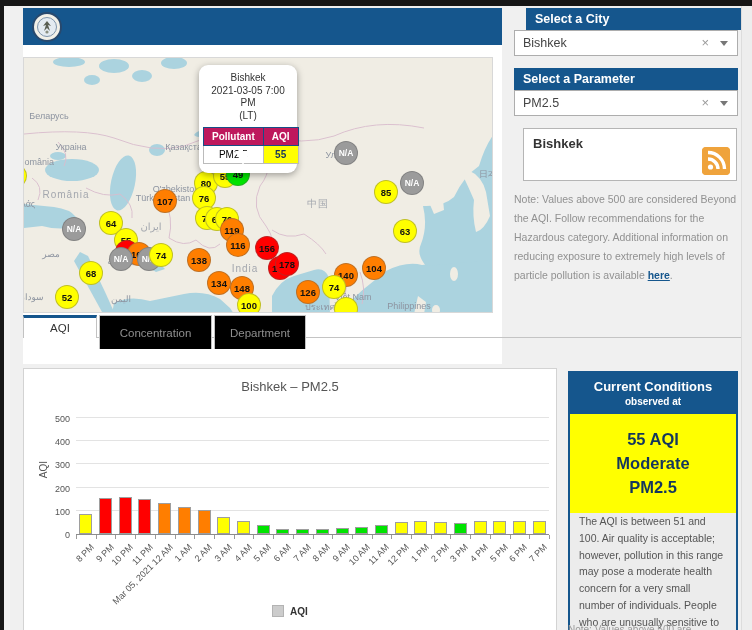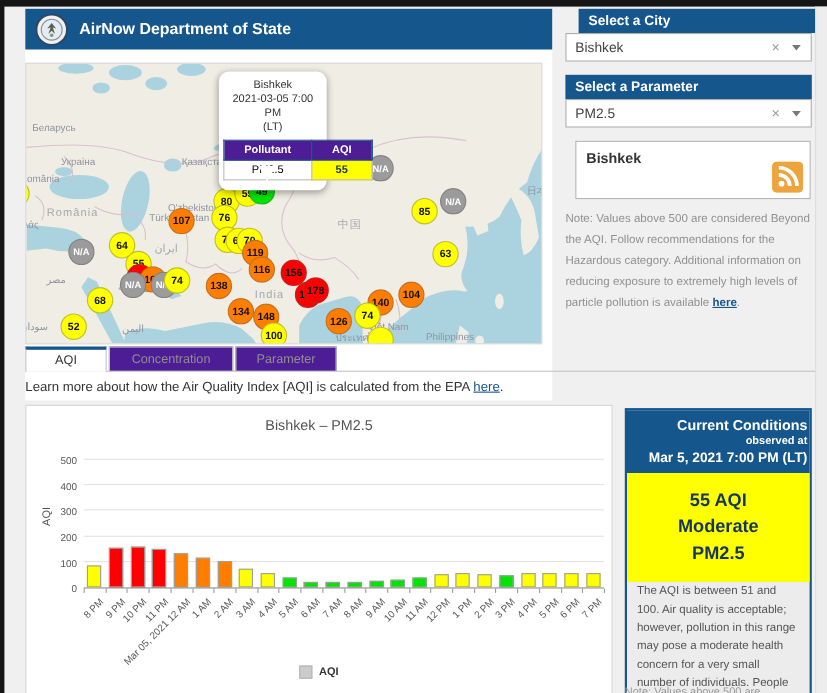--- a/index.html
+++ b/index.html
@@ -33,28 +33,28 @@
   .marker.red{ background:#ff0000; }
   .marker.gray{ background:#9b9b9b; color:#ffffff; font-size:8.5px; }
 
   
   .popup{ position:absolute; left:175px; top:7px; width:98px; background:#ffffff; border-radius:9px;
           box-shadow:0 2px 7px rgba(0,0,0,.35); padding:7px 4px 9px; text-align:center; z-index:5; }
   .popup-tail{ position:absolute; left:175px; top:93px; margin-left:36px; width:0; height:0; z-index:6;
                border-left:8px solid transparent; border-right:8px solid transparent; border-top:14px solid #ffffff; }
   .popup .line{ font-size:10px; color:#333; line-height:12.5px; }
   .popup table{ border-collapse:collapse; margin:5px auto 0; }
-  .popup th{ background:#4c1d95; color:#fff; font-size:10px; padding:3px 18px; border:1px solid #164e87; }
+  .popup th{ background:#be185d; color:#fff; font-size:10px; padding:3px 8px; border:1px solid #164e87; }
   .popup td{ font-size:10px; padding:3px 4px; border:1px solid #bbb; }
   .popup td.aqi-cell{ background:#ffff00; color:#16355c; font-weight:bold; }
 
   
   .tabs{ position:absolute; left:23px; top:315px; width:725px; height:23px; border-bottom:1px solid #c4c4c4; }
-  .tab{ float:left; height:22px; margin-right:2px; display:flex; align-items:center; justify-content:center;
-        font-size:11.5px; background:#4c1d95; border:1px solid #c2c2c2; border-bottom:none; color:#8f8f8f; cursor:pointer; }
+  .tab{ float:left; height:34px; margin-right:2px; display:flex; align-items:center; justify-content:center;
+        font-size:11.5px; background:#000000; border:1px solid #c2c2c2; border-bottom:none; color:#8f8f8f; cursor:pointer; }
   .tab:nth-child(1){ width:74px; } .tab:nth-child(2){ width:113px; } .tab:nth-child(3){ width:92px; }
   .tab.active{ background:#ffffff; border-top:3px solid #15568d; color:#333; height:23px; }
 
   .learn{ position:absolute; left:23px; top:344px; font-size:12px; color:#333; }
   a.inline-link{ color:#15568d; text-decoration:underline; }
 
   
   .chart-box{ position:absolute; left:23px; top:368px; width:534px; height:268px; background:#fff; border:1px solid #d3d3d3; }
   .chart-title{ position:absolute; left:0; top:10px; width:100%; text-align:center; font-size:13px; color:#555; }
   .y-axis-label{ position:absolute; left:-1px; top:95px; width:40px; text-align:center; font-size:10px; color:#555;
@@ -81,21 +81,21 @@
   .sel-caret{ position:absolute; right:9px; top:10px; width:0; height:0; border-left:4.5px solid transparent;
               border-right:4.5px solid transparent; border-top:5px solid #777; }
   .feed-box{ position:absolute; left:523px; top:128px; width:214px; height:53px; background:#fff; border:1px solid #b5b5b5; }
   .feed-city{ position:absolute; left:9px; top:7px; font-size:13px; font-weight:bold; color:#333; }
   .rss{ position:absolute; right:6px; bottom:5px; width:28px; height:28px; background:#efa33c; border-radius:4px; cursor:pointer; }
   .side-note{ position:absolute; left:514px; top:190px; width:228px; font-size:10.5px; line-height:19px; color:#919191; }
   .side-note a{ font-weight:bold; }
 
   
   .cc{ position:absolute; left:568px; top:371px; width:170px; border:2px solid #15568d; background:#ececec; }
-  .cc-head{ background:#15568d; color:#fff; text-align:right; font-weight:bold; padding:6px 2px 7px; }
+  .cc-head{ background:#15568d; color:#fff; text-align:center; font-weight:bold; padding:6px 2px 7px; }
   .cc-head .l1{ font-size:13px; }
   .cc-head .l2{ font-size:10px; margin-top:2px; }
   .cc-head .l3{ font-size:12.5px; margin-top:2px; }
   .cc-yellow{ background:#ffff00; color:#14365e; text-align:center; font-weight:bold; font-size:16.5px;
               line-height:24px; padding:13px 0 14px; }
   .cc-health-title{ text-align:center; font-weight:bold; font-size:11px; color:#14365e; padding:7px 0 5px; }
   .cc-health-text{ font-size:10.5px; line-height:16.8px; color:#555; padding:0 9px 11px; }
   .cc-note{ position:absolute; left:568px; top:622px; width:172px; font-size:10px; color:#9a9a9a; line-height:15px; }
 </style>
 </head>
@@ -105,21 +105,20 @@
   <div class="chrome-top"></div>
   <div class="main-white"></div>
 
   <div class="app-header">
     <svg class="seal" viewBox="0 0 30 30">
       <circle cx="15" cy="15" r="14" fill="#f2f0e8" stroke="#28496e" stroke-width="2"></circle>
       <circle cx="15" cy="15" r="9.5" fill="#e4ebf1" stroke="#7e94ab" stroke-width="1"></circle>
       <path d="M15 9 L11 14 L14 13 L12 19 L15 16 L18 19 L16 13 L19 14 Z" fill="#5a5f52"></path>
       <circle cx="15" cy="20" r="1.6" fill="#8a8f80"></circle>
     </svg>
-    <div class="app-title">AirNow Department of State</div>
   </div>
 
   <div class="map">
     <svg class="geo" width="470" height="256" viewBox="0 0 470 256">
       <rect x="0" y="0" width="470" height="256" fill="#f0ede4"></rect>
 
       <ellipse cx="90" cy="8" rx="15" ry="7" fill="#abd3df"></ellipse>
       <ellipse cx="118" cy="18" rx="10" ry="6" fill="#abd3df"></ellipse>
       <ellipse cx="68" cy="22" rx="8" ry="5" fill="#abd3df"></ellipse>
       <ellipse cx="150" cy="5" rx="13" ry="6" fill="#abd3df"></ellipse>
@@ -240,26 +239,23 @@
         </tr>
       </tbody>
         </table>
     </div>
     <div class="popup-tail"></div>
   </div>
 
   <div class="tabs" id="tabs">
       <div class="tab active">AQI</div>
       <div class="tab">Concentration</div>
-      <div class="tab">Parameter</div>
-    </div>
-
-  <div class="learn">
-    <span>Learn more about how the Air Quality Index [AQI] is calculated from the EPA </span><a class="inline-link" href="#">here</a><span>.</span>
-  </div>
+      <div class="tab">Department</div>
+    </div>
+
 
   <div class="chart-box">
     <div class="chart-title">Bishkek – PM2.5</div>
     <div class="y-axis-label">AQI</div>
     <div id="yticks">
         <div class="ytick" style="top: 161px;">0</div>
         <div class="ytick" style="top: 137.762px;">100</div>
         <div class="ytick" style="top: 114.524px;">200</div>
         <div class="ytick" style="top: 91.2857px;">300</div>
         <div class="ytick" style="top: 68.0476px;">400</div>
@@ -376,21 +372,20 @@
   </div>
 
   <div class="side-note">
     <span>Note: Values above 500 are considered Beyond the AQI. Follow recommendations for the Hazardous category. Additional information on reducing exposure to extremely high levels of particle pollution is available </span><a class="inline-link" href="#">here</a><span>.</span>
   </div>
 
   <div class="cc">
     <div class="cc-head">
       <div class="l1">Current Conditions</div>
       <div class="l2">observed at</div>
-      <div class="l3">Mar 5, 2021 7:00 PM (LT)</div>
     </div>
     <div class="cc-yellow">
       <div>55 AQI</div>
       <div>Moderate</div>
       <div>PM2.5</div>
     </div>
     <div class="cc-health-text">The AQI is between 51 and 100. Air quality is acceptable; however, pollution in this range may pose a moderate health concern for a very small number of individuals. People who are unusually sensitive to ozone or particle pollution may experience respiratory symptoms.</div>
   </div>
   <div class="cc-note">Note: Values above 500 are considered Beyond the</div>
 

